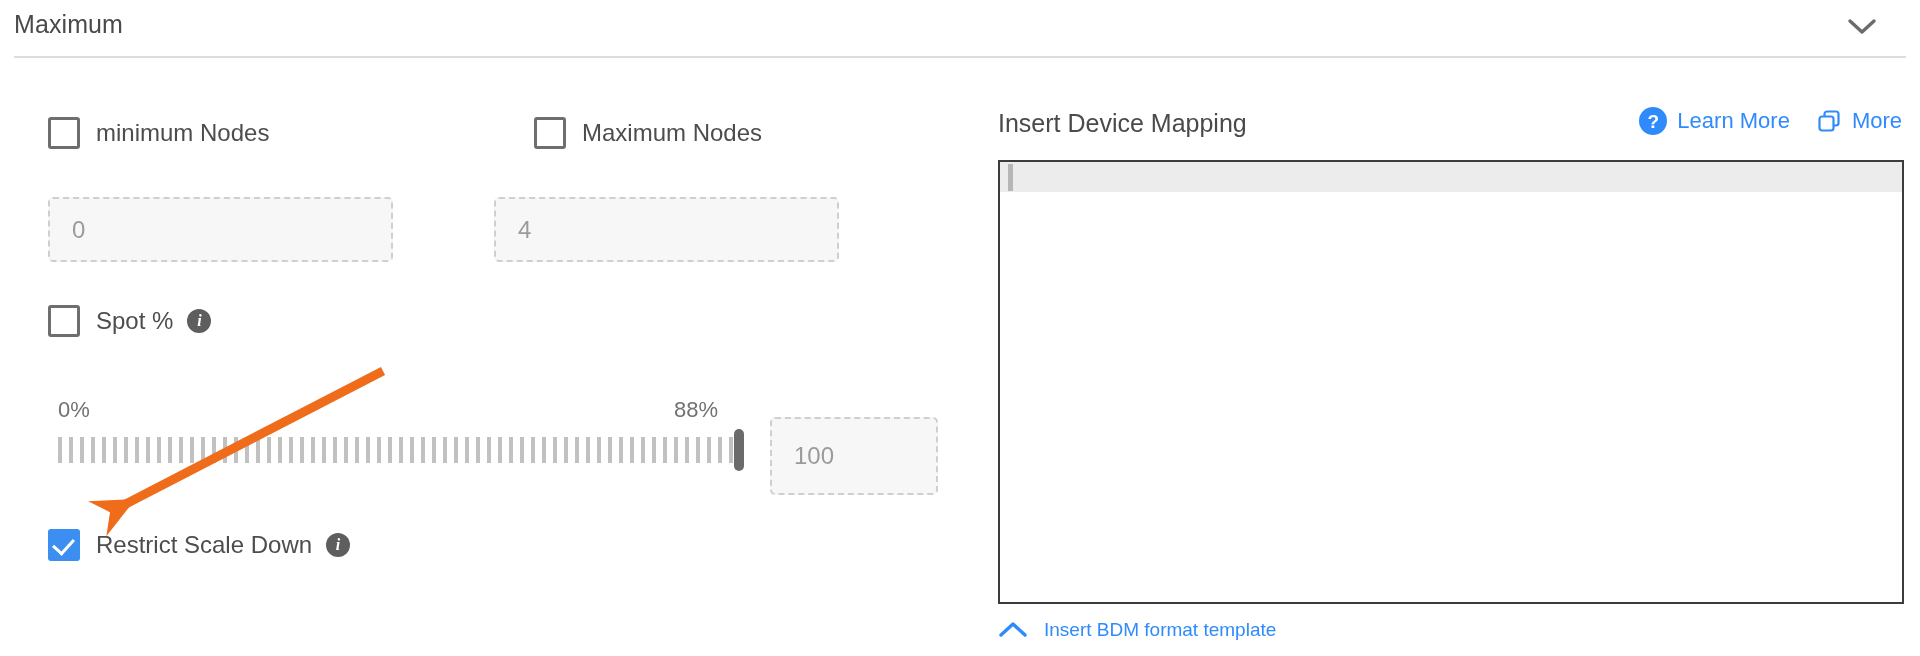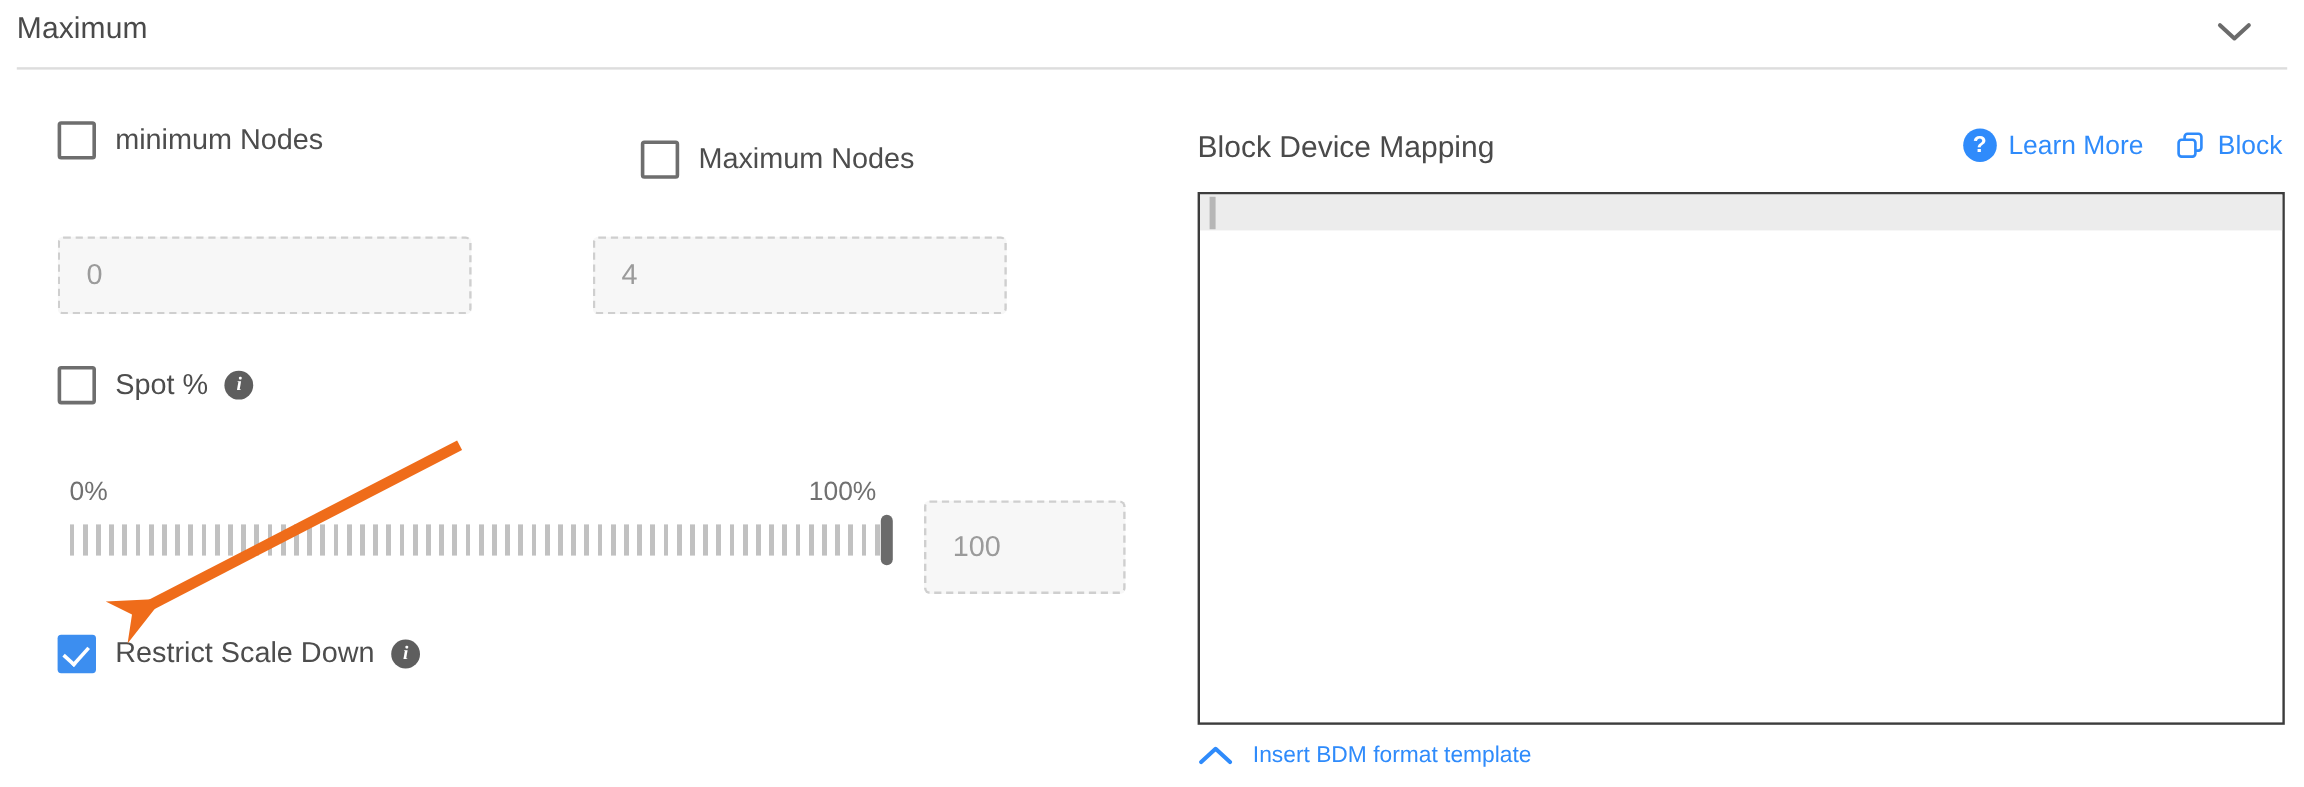--- a/index.html
+++ b/index.html
@@ -273,70 +273,70 @@
       <svg width="30" height="18" viewBox="0 0 30 18" aria-hidden="true">
         <polyline points="3,3 15,14 27,3" fill="none" stroke="#6b6b6b" stroke-width="3.4" stroke-linecap="round" stroke-linejoin="round"></polyline>
       </svg>
     </div>
 
     <div class="header-divider"></div>
   </div>
 
   <div class="left-col">
 
-    <div class="check-row" style="left:48px; top:44px;">
+    <div class="check-row" style="left:48px; top:60px;">
       <div class="cb"></div>
       <div class="cb-label">minimum Nodes</div>
     </div>
     <div class="num-field" style="left:48px; top:140px; width:345px; height:65px;">0</div>
 
     <div class="check-row" style="left:494px; top:60px;margin-left:40px;">
       <div class="cb"></div>
       <div class="cb-label">Maximum Nodes</div>
     </div>
     <div class="num-field" style="left:494px; top:140px; width:345px; height:65px;">4</div>
 
     <div class="check-row" style="left:48px; top:248px;text-align:center;">
       <div class="cb"></div>
       <div class="cb-label">Spot %</div>
       <div class="info-icon">i</div>
     </div>
 
     <div class="slider-wrap" style="left:58px; top:340px; width:840px; height:110px;">
       <div class="slider-minmax" style="left:0px;">0%</div>
-      <div class="slider-minmax" style="left:616px;">100%</div>
+      <div class="slider-minmax" style="left:616px;">88%</div>
       <div class="tickbar"></div>
       <div class="slider-handle"></div>
       <div class="num-field" style="left:712px; top:20px; width:168px; height:78px;">100</div>
     </div>
 
     <div class="check-row" style="left:48px; top:472px;">
       <div class="cb checked"></div>
       <div class="cb-label">Restrict Scale Down</div>
       <div class="info-icon">i</div>
     </div>
   </div>
 
   <div class="right-col">
 
-    <div class="bdm-title">Block Device Mapping</div>
+    <div class="bdm-title">Insert Device Mapping</div>
 
     <div class="bdm-actions">
       <div class="action-link">
         <span class="qmark">?</span>
         <span>Learn More</span>
       </div>
       <div class="action-link">
         <span style="display:flex;">
           <svg width="26" height="26" viewBox="0 0 26 26" aria-hidden="true">
             <rect x="8.5" y="3.5" width="14" height="14" rx="2.5" fill="none" stroke="#2f8bfb" stroke-width="2.2"></rect>
             <rect x="3.5" y="8.5" width="14" height="14" rx="2.5" fill="#ffffff" stroke="#2f8bfb" stroke-width="2.2"></rect>
           </svg>
         </span>
-        <span>Block</span>
+        <span>More</span>
       </div>
     </div>
 
     <div class="editor">
       <div class="editor-activeline"></div>
       <div class="editor-caret"></div>
       <div style="position:absolute;left:22px;top:2px;font-family:'Liberation Mono',monospace;font-size:19px;color:#333;"></div>
     </div>
 
     <div class="bdm-footer">

